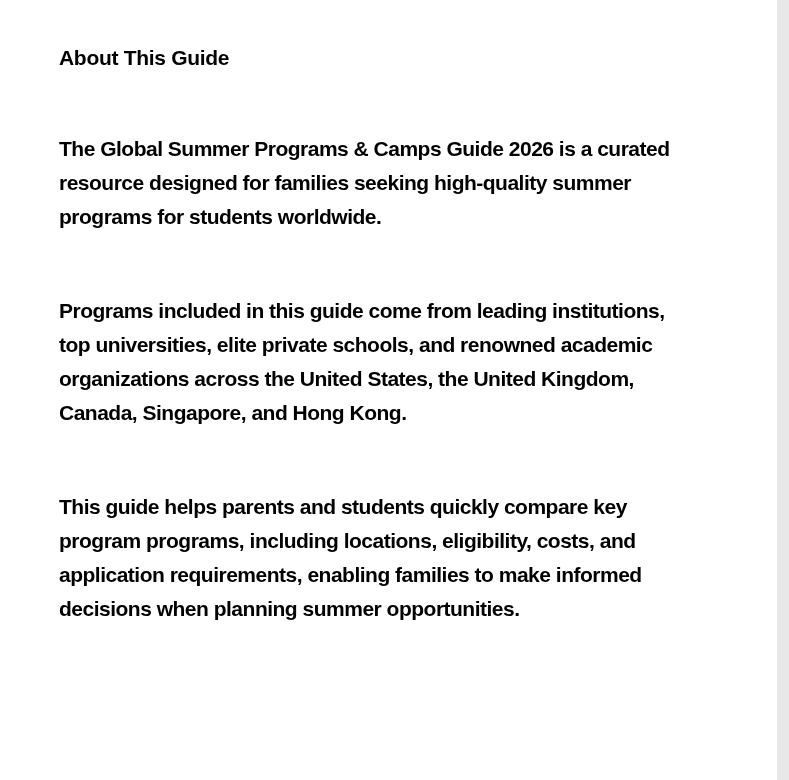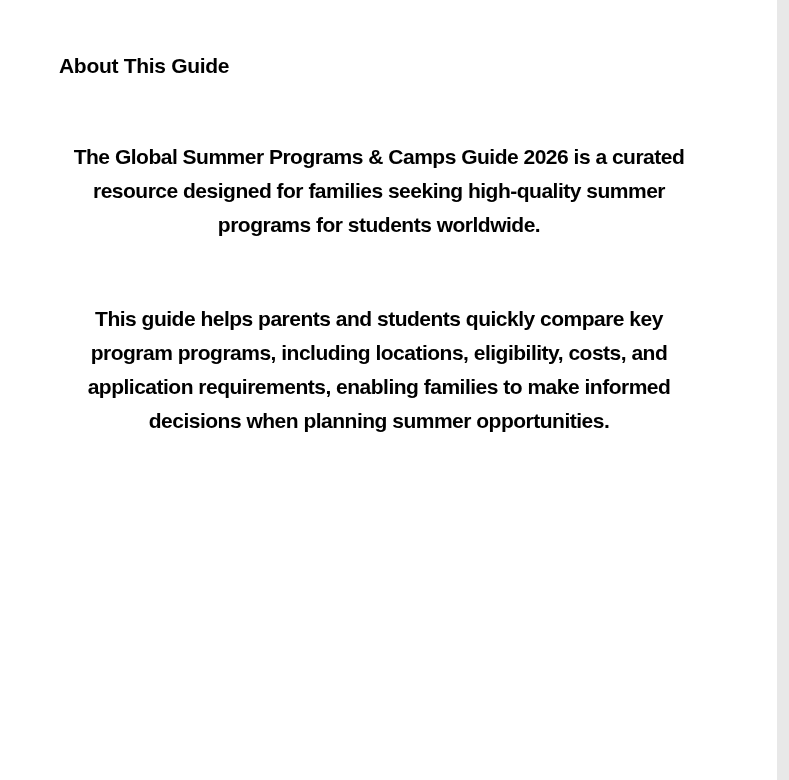--- a/index.html
+++ b/index.html
@@ -29,42 +29,41 @@
   .edge-strip {
     position: absolute;
     right: 0; top: 0;
     width: 12px;
     height: 780px;
     background: var(--edge-bg);
   }
   .content {
     padding: 44px 0 0 59px;
     width: 700px;
-    margin-top: 8px;
   }
   .doc-title {
     font-size: 21px;
     font-weight: bold;
     line-height: 28px;
     letter-spacing: -0.3px;
   }
   .doc-paragraph {
     margin-top: 60px;
     font-size: 21px;
     font-weight: bold;
     line-height: 34px;
     letter-spacing: -0.5px;
     max-width: 640px;
-    text-align: center;
   }
 </style>
 </head>
 <body>
 
 <div class="page">
   <div class="content">
     <h1 class="doc-title">About This Guide</h1>
     <p class="doc-paragraph">The Global Summer Programs &amp; Camps Guide 2026 is a curated resource designed for families seeking high-quality summer programs for students worldwide.</p>
+    <p class="doc-paragraph">Programs included in this guide come from leading institutions, top universities, elite private schools, and renowned academic organizations across the United States, the United Kingdom, Canada, Singapore, and Hong Kong.</p>
     <p class="doc-paragraph">This guide helps parents and students quickly compare key program programs, including locations, eligibility, costs, and application requirements, enabling families to make informed decisions when planning summer opportunities.</p>
   </div>
 </div>
 
 <div class="edge-strip"></div>
 
 </body></html>

